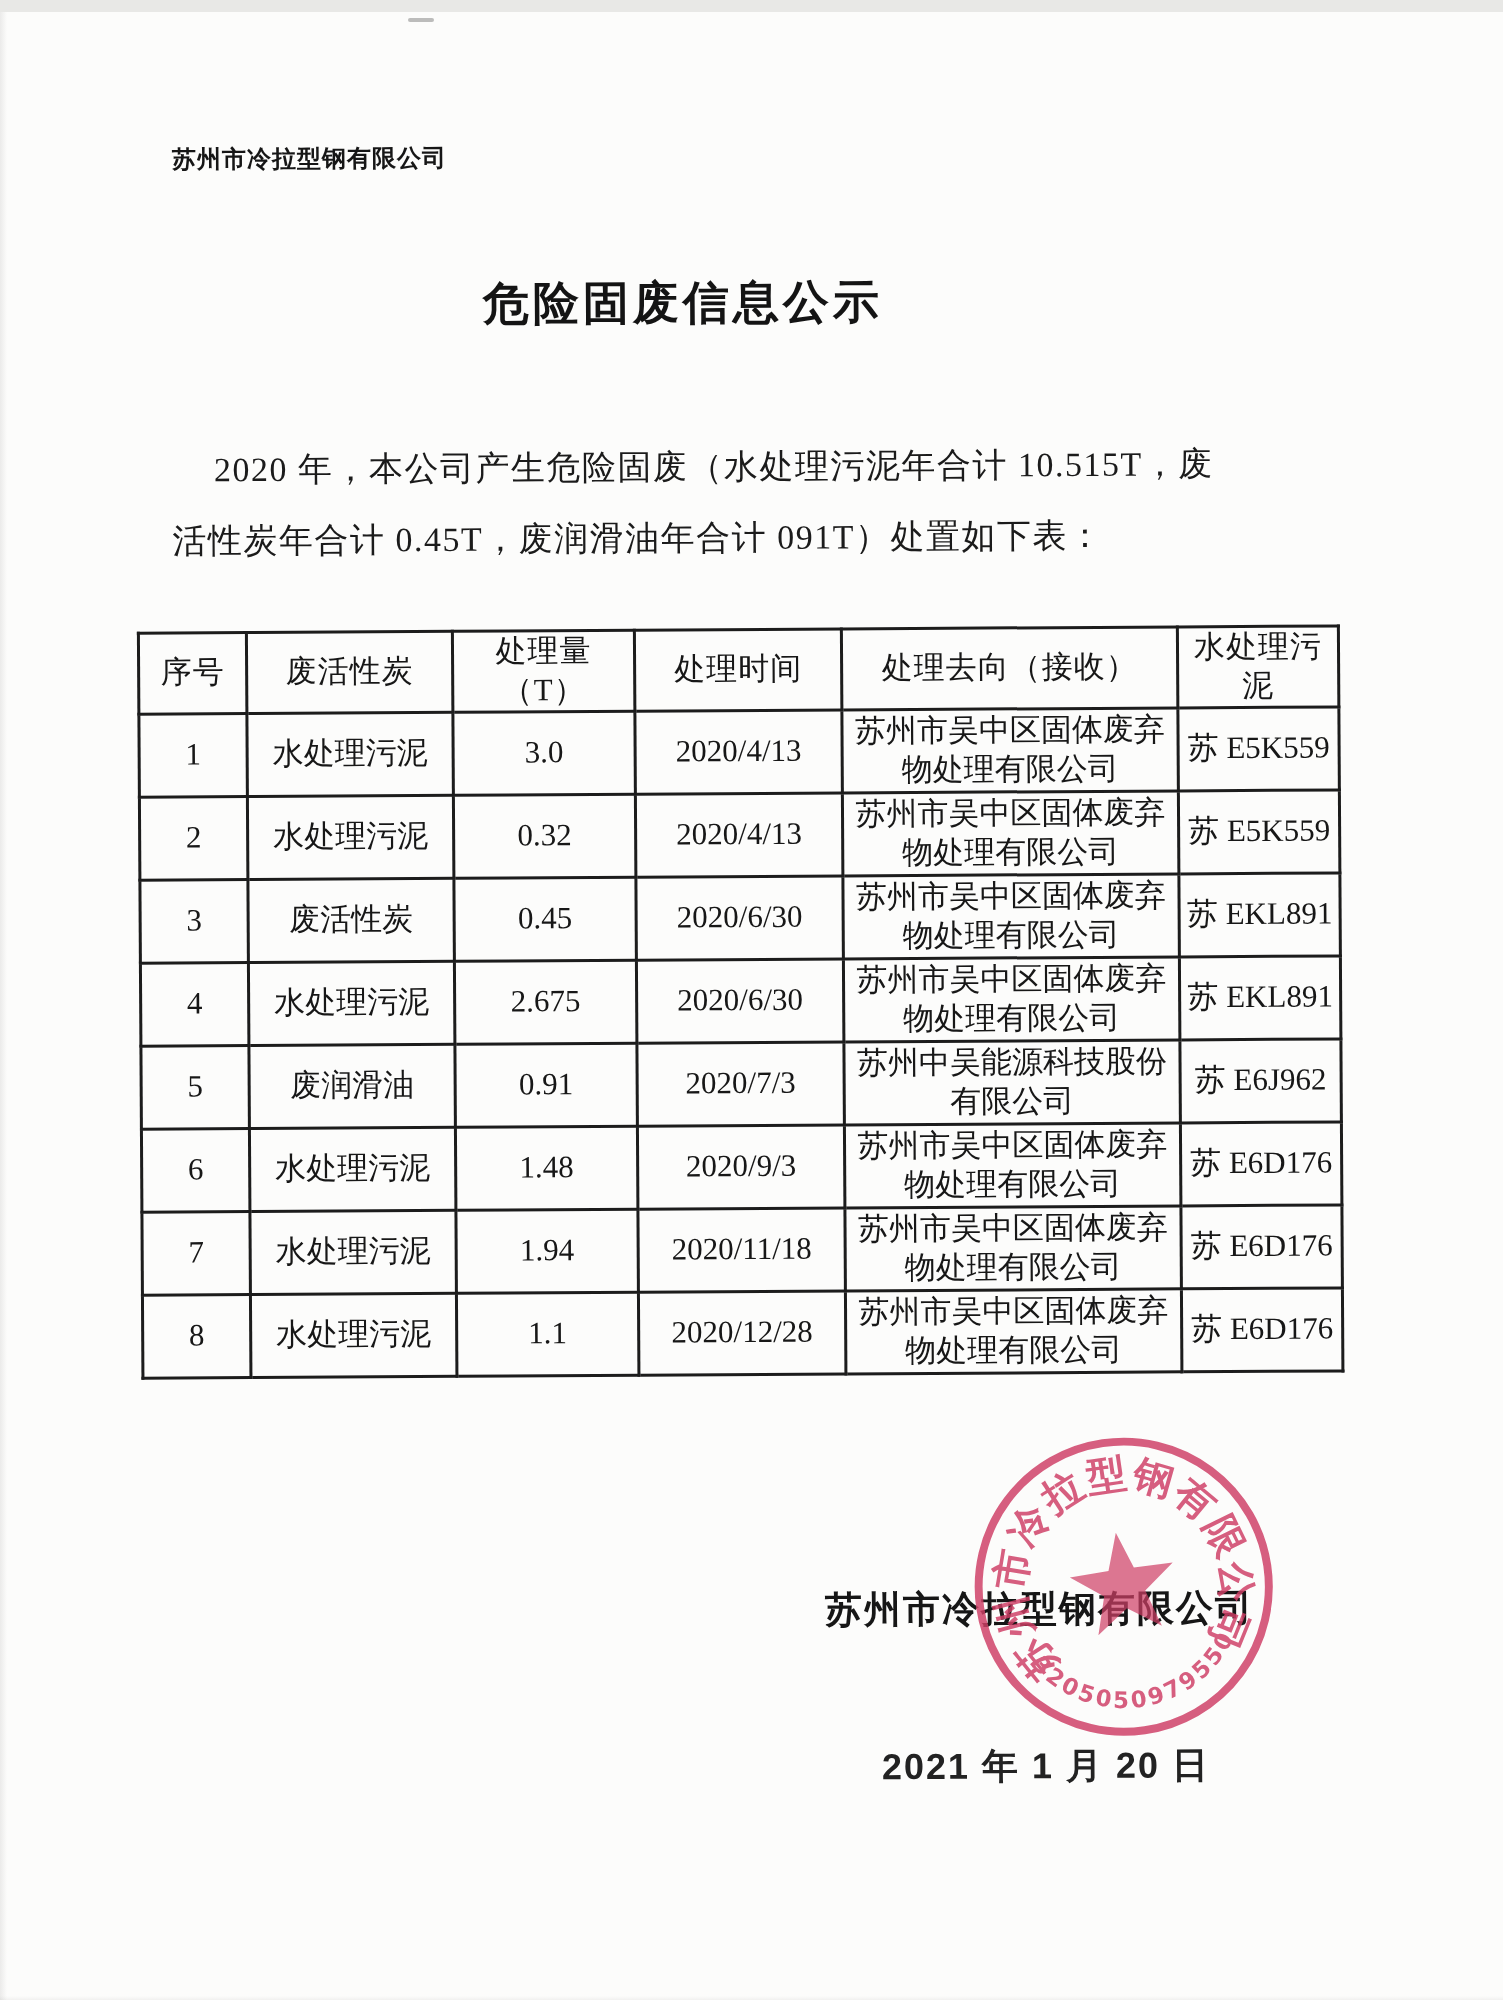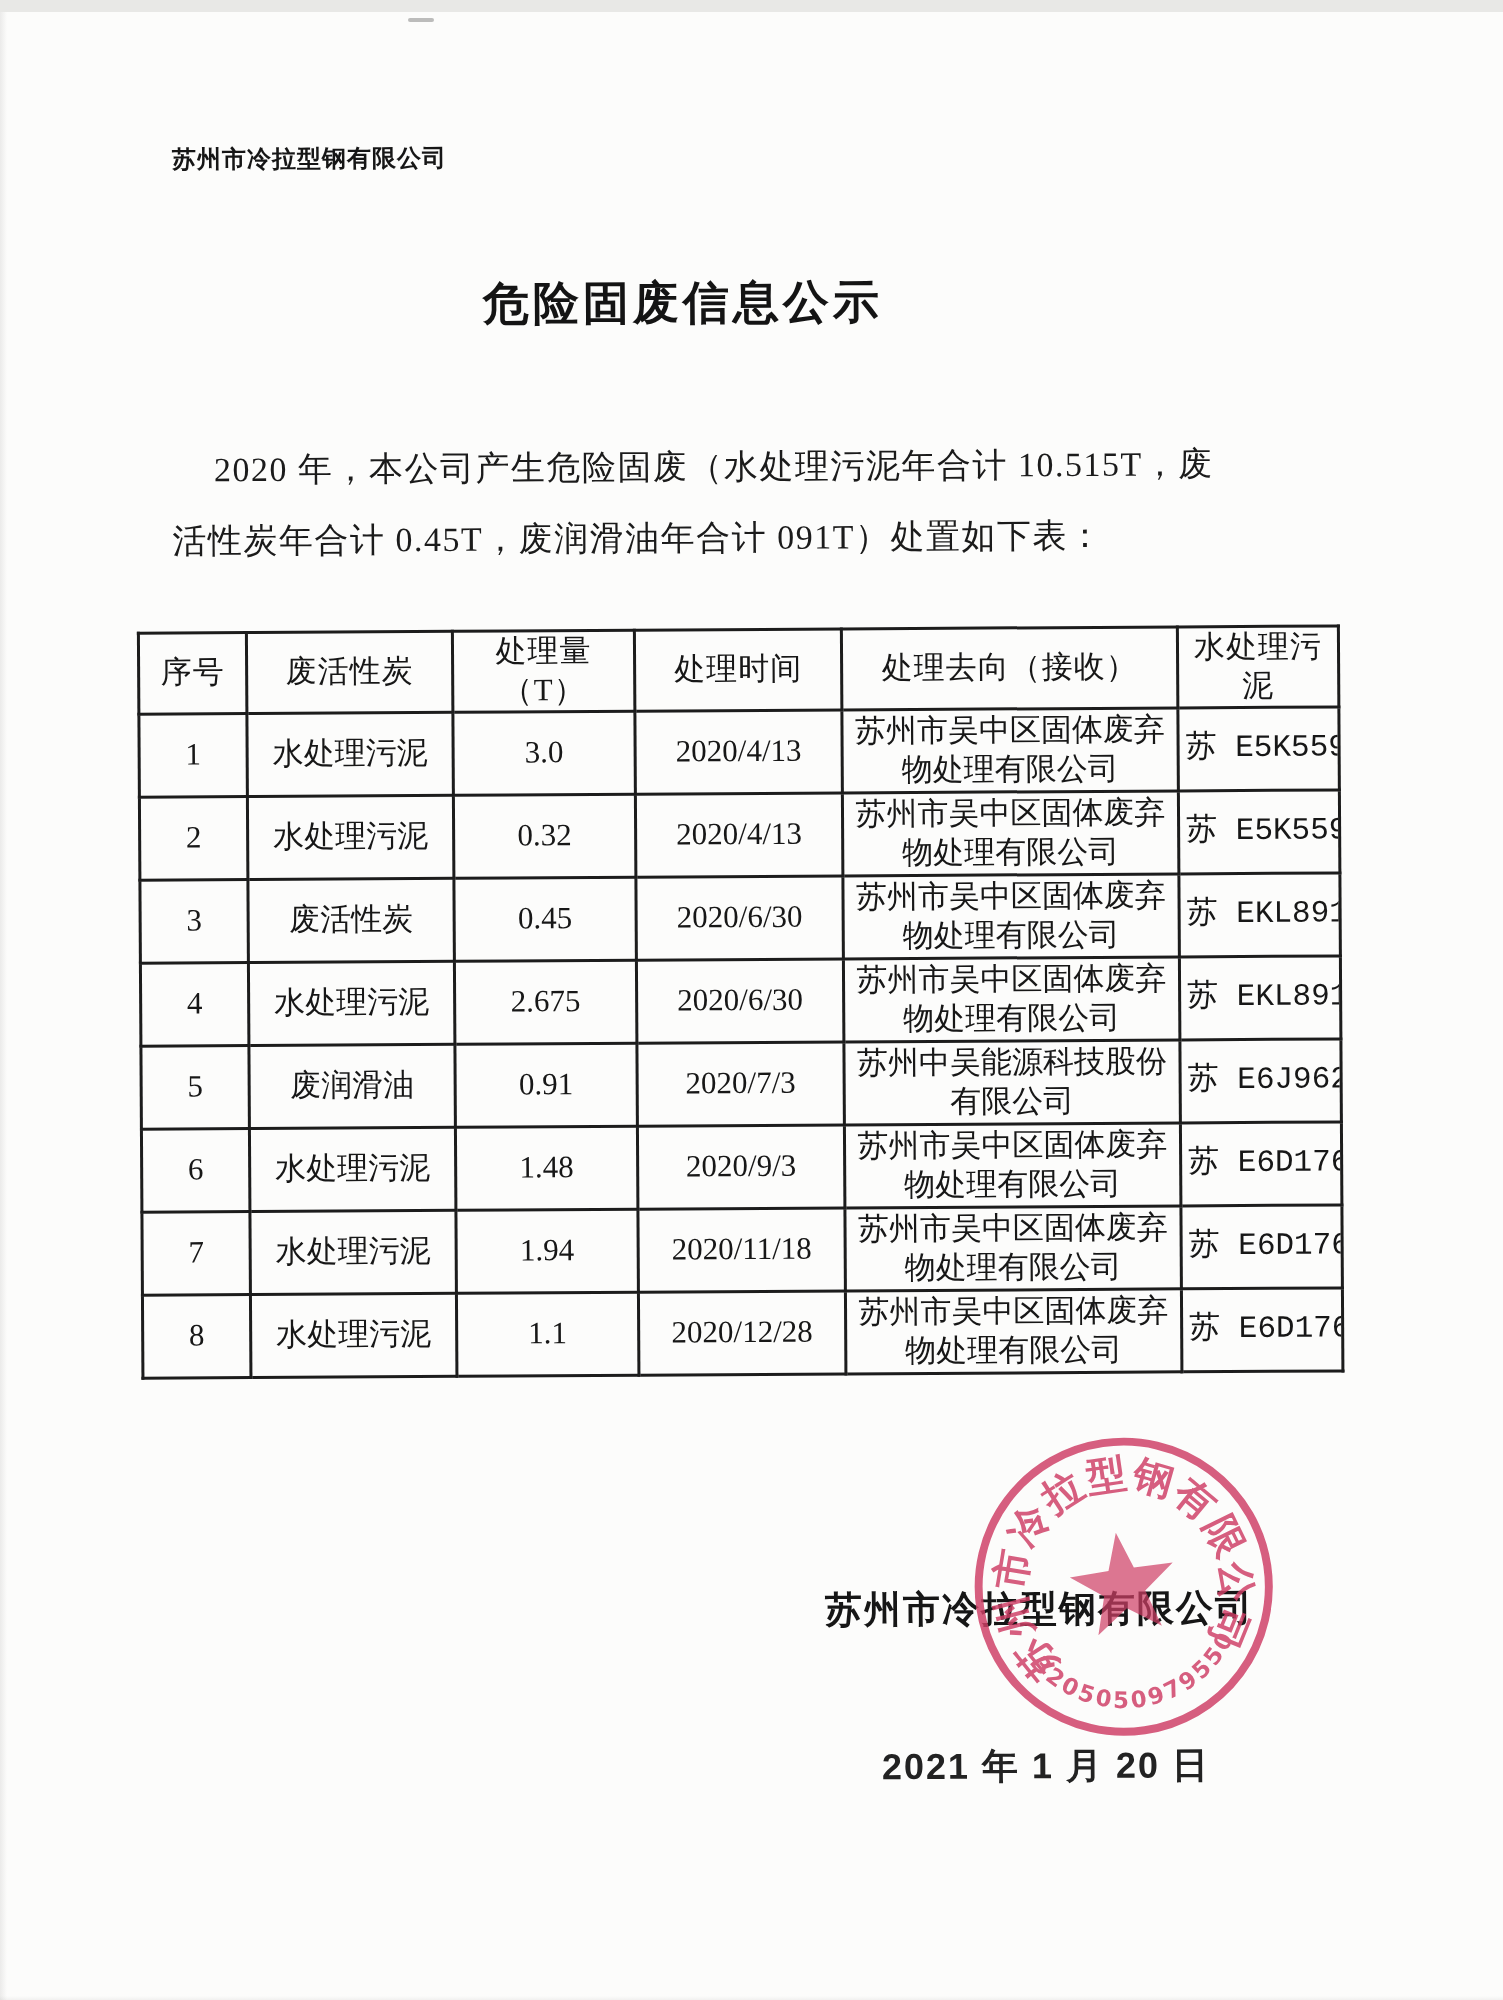--- a/index.html
+++ b/index.html
@@ -49,21 +49,21 @@
     padding:0 6px;
     line-height:1.25;
     overflow:hidden;
   }
   table.waste th{
     height:58px;font-weight:normal;font-size:31px;
     letter-spacing:1px;
   }
   table.waste td{height:80px;}
   td.c4{padding:2px 13px;line-height:1.3;}
-  td.c5{white-space:nowrap;font-family:Liberation Mono, monospace;}
+  td.c5{white-space:nowrap;}
 
   .signature{
     position:absolute;left:820px;top:1574px;
     font-size:37px;font-weight:bold;letter-spacing:2px;
     color:#161616;z-index:1;white-space:nowrap;
   }
   .stamp{
     position:absolute;left:960px;top:1418px;
     width:318px;height:318px;
     transform:rotate(-8deg);

